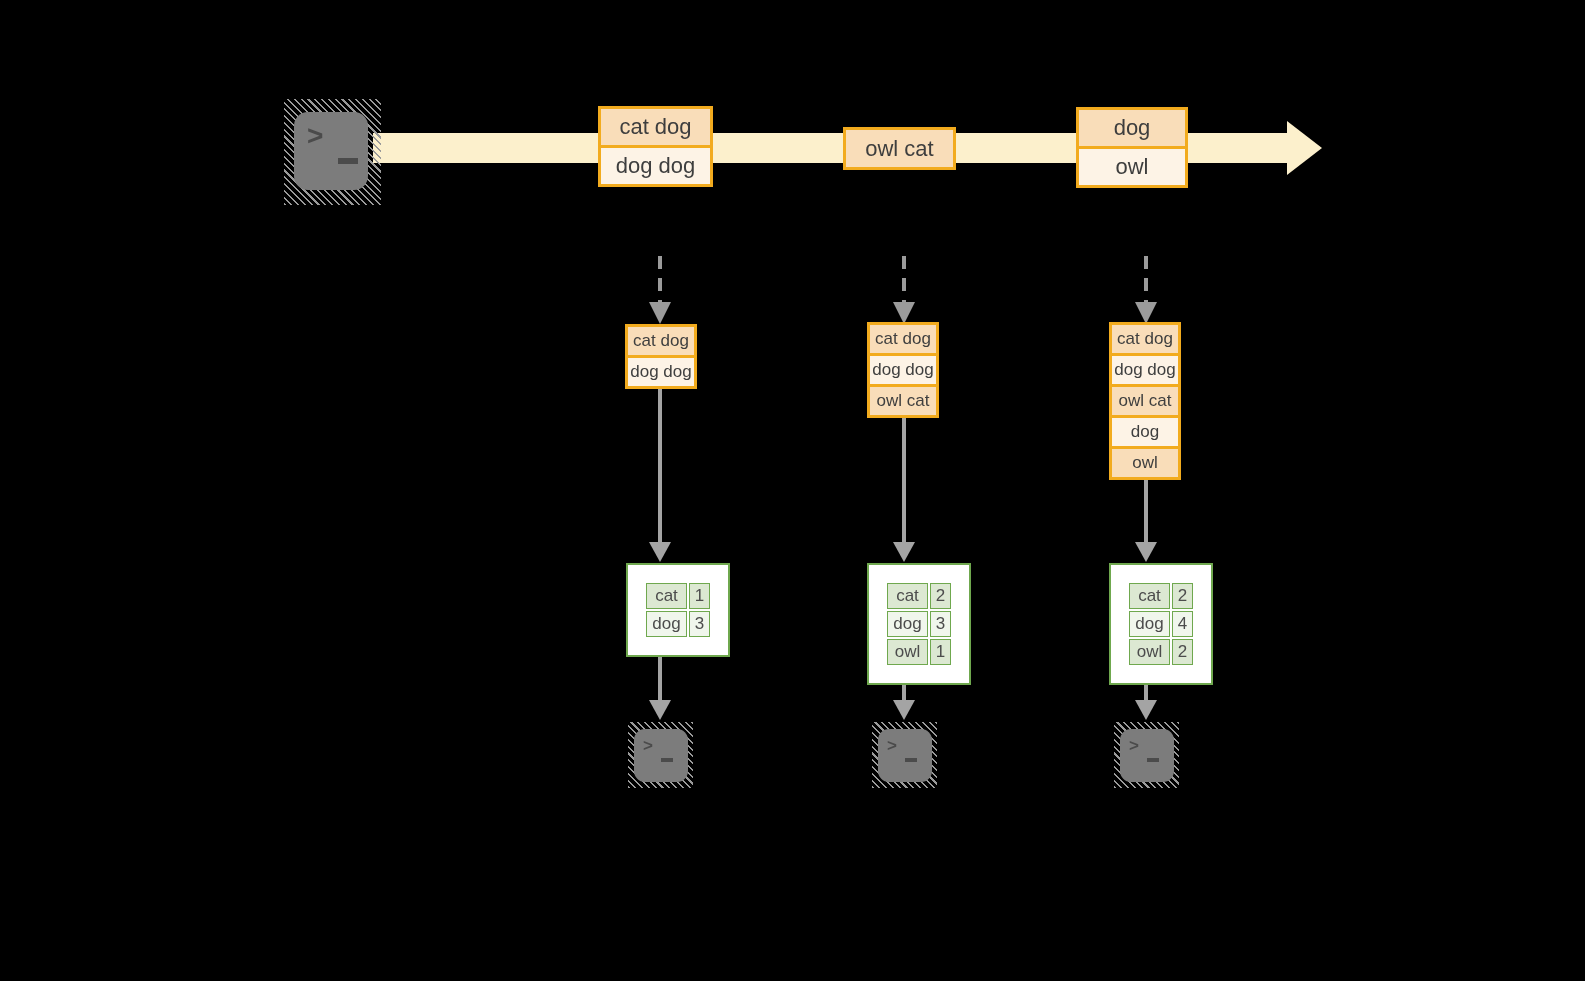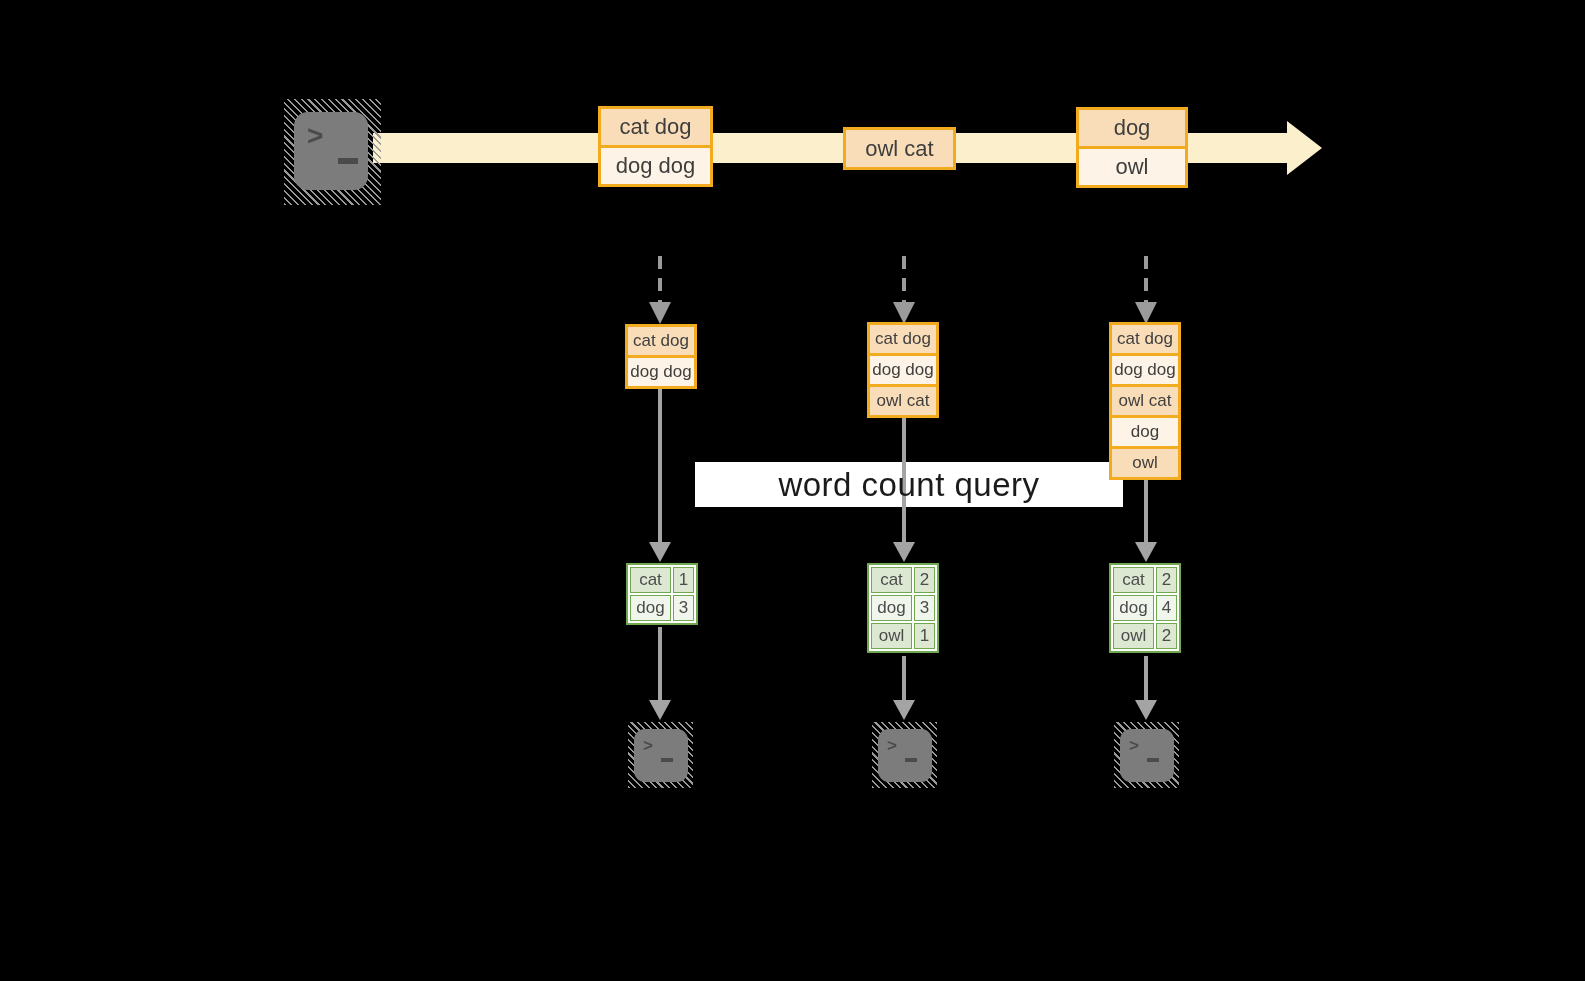--- a/index.html
+++ b/index.html
@@ -30,21 +30,21 @@
   .f-light{background:#fdf3e6;text-align:center;}
 
   
   .stack{position:absolute;width:66px;border:3px solid #f2ab1e;z-index:4;}
   .srow{height:28px;display:flex;align-items:center;justify-content:center;
     font-size:17px;color:#3f3f3f;}
   .srow + .srow{border-top:3px solid #f2ab1e;}
 
   
   .ctable{position:absolute;z-index:4;border:2px solid #6fa84e;background:#ffffff;
-    padding:2px;display:grid;grid-template-columns:41px 21px;gap:2px;}
+    padding:18px;display:grid;grid-template-columns:41px 21px;gap:2px;}
   .tcell{border:1.5px solid #6fa84e;height:24px;display:flex;align-items:center;justify-content:center;
     font-size:17px;color:#4c4c4c;}
   .g-dark{background:#dce8d2;}
   .g-light{background:#f0f6ec;}
 
   
   .vline{position:absolute;width:4px;background:#a4a4a4;z-index:2;}
   .vhead{position:absolute;width:0;height:0;z-index:2;
     border-left:11px solid transparent;border-right:11px solid transparent;border-top:20px solid #a4a4a4;}
   .vdash{position:absolute;width:4px;z-index:2;
@@ -92,23 +92,20 @@
   </div>
   <div class="abs" style="left:893px;top:256px;width:22px;height:68px;">
     <div class="vdash" style="left:9px;top:0;height:46px;"></div>
     <div class="dhead" style="left:0;top:46px;"></div>
   </div>
   <div class="abs" style="left:1135px;top:256px;width:22px;height:68px;">
     <div class="vdash" style="left:9px;top:0;height:46px;"></div>
     <div class="dhead" style="left:0;top:46px;"></div>
   </div>
 
-  <div class="qband">
-    <span class="qlabel">word count query</span>
-  </div>
 
   <div class="stack" style="left:625px;top:324px;">
     <div class="srow f-dark">cat dog</div>
     <div class="srow f-light">dog dog</div>
   </div>
   <div class="stack" style="left:867px;top:322px;">
     <div class="srow f-dark">cat dog</div>
     <div class="srow f-light">dog dog</div>
     <div class="srow f-dark">owl cat</div>
   </div>

